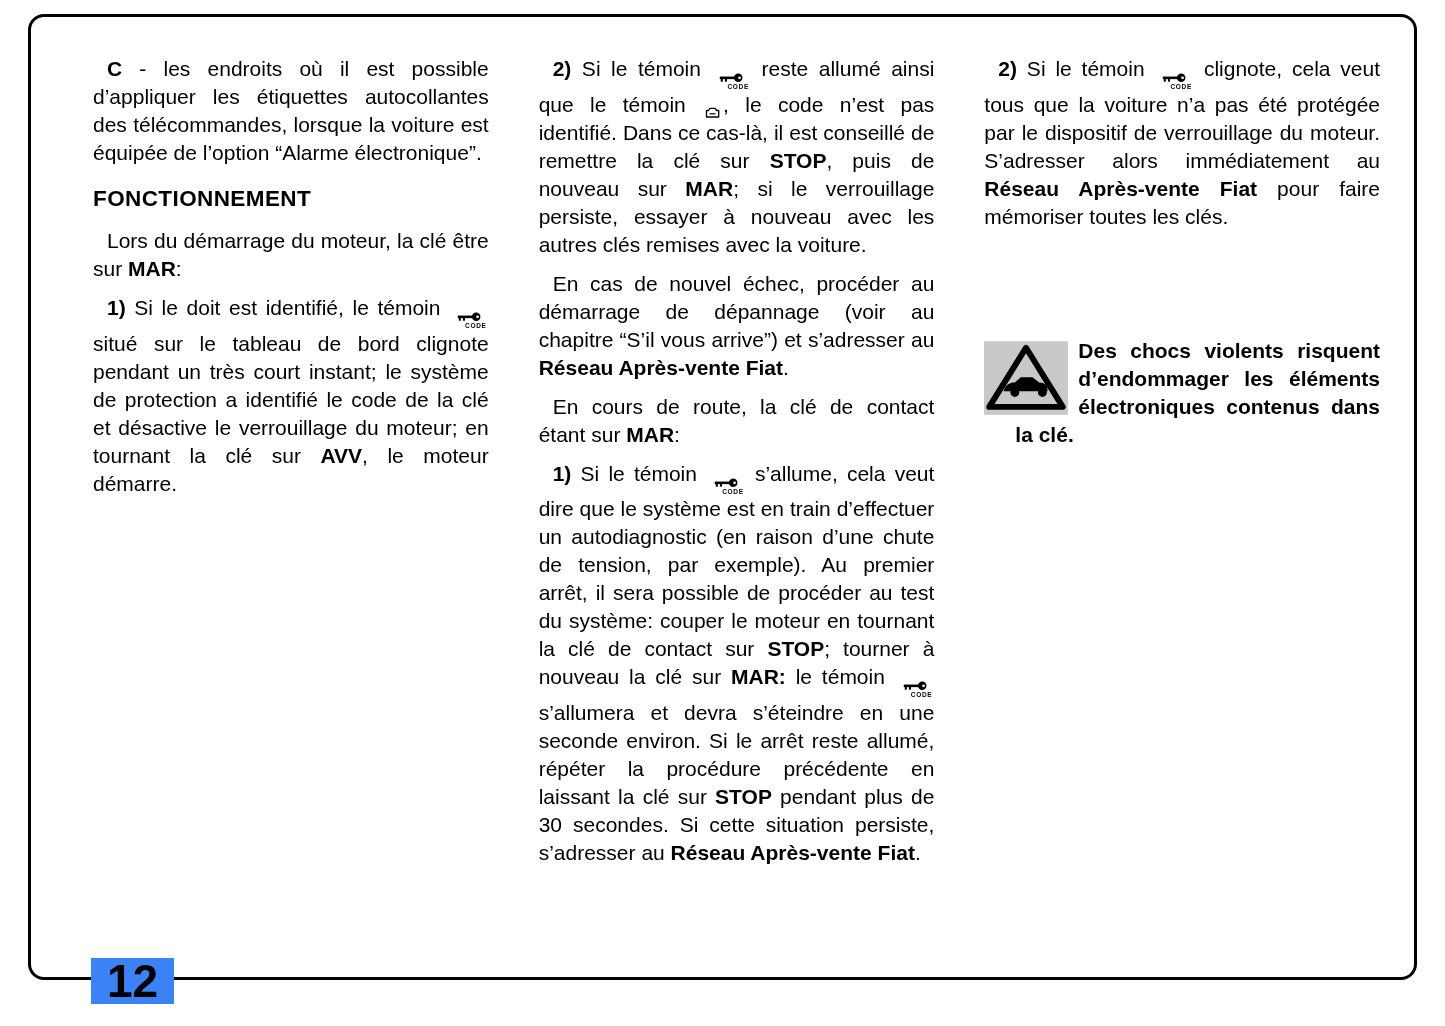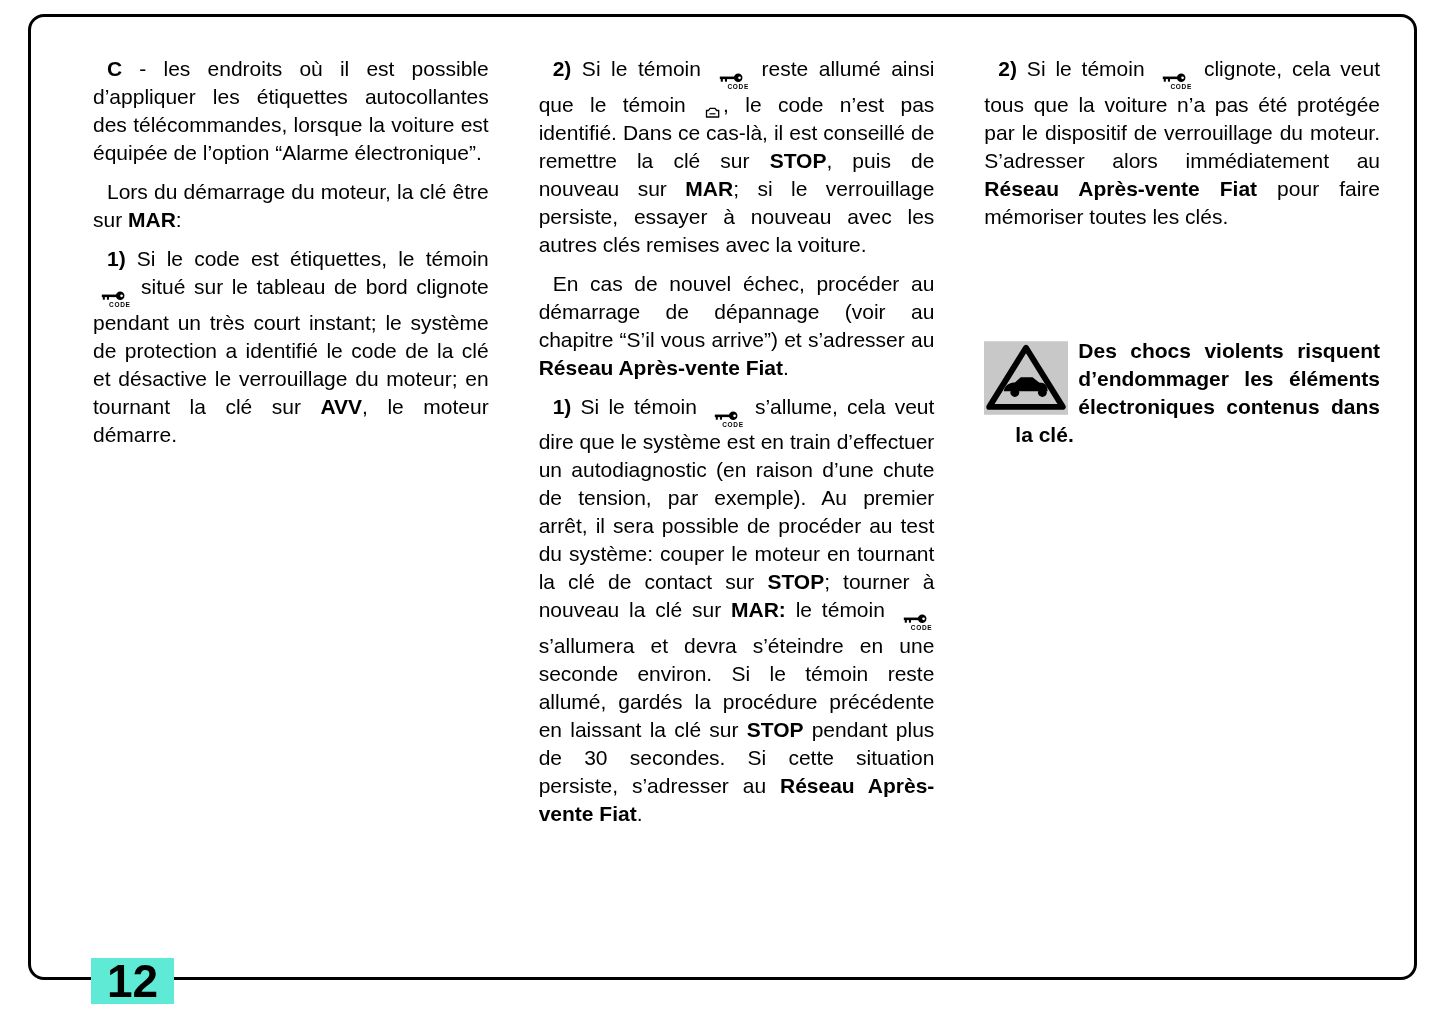--- a/index.html
+++ b/index.html
@@ -66,37 +66,38 @@
   .icon-caption{
     font-size:6.5px;
     font-weight:bold;
     letter-spacing:0.7px;
     margin-top:1px;
   }
   .pagenum{
     position:absolute;
     left:60px;
     bottom:-27px;
-    background:#5eead4;
+    background:#3b82f6;
     padding:0 16px;
     font-size:46px;
     font-weight:bold;
     line-height:1;
   }
 </style>
 </head>
 <body>
 
 <div class="page">
   <div class="frame">
     <div class="content">
       <div class="col">
           <p class="para"><span class="b">C</span><span> - les endroits où il est possible d’appliquer les étiquettes autocollantes des télécommandes, lorsque la voiture est équipée de l’option “Alarme électronique”.</span></p>
+          <h2 class="heading"><span class="b">FONCTIONNEMENT</span></h2>
           <p class="para"><span>Lors du démarrage du moteur, la clé être sur </span><span class="b">MAR</span><span>:</span></p>
-          <p class="para"><span class="b">1)</span><span> Si le code est étiquettes, le témoin </span><span class="inline-icon">
+          <p class="para"><span class="b">1)</span><span> Si le doit est identifié, le témoin </span><span class="inline-icon">
               <svg class="key-svg" viewBox="0 0 30 12">
                 <circle cx="24" cy="5.8" r="5.3"></circle>
                 <circle cx="25.7" cy="5.8" r="1.7" fill="#fff"></circle>
                 <rect x="1" y="4.2" width="19" height="3.2"></rect>
                 <rect x="2.2" y="7" width="2.6" height="3.6"></rect>
                 <rect x="7.4" y="7" width="2.6" height="3.6"></rect>
               </svg>
               <span class="icon-caption">CODE</span>
             </span><span> situé sur le tableau de bord clignote pendant un très court instant; le système de protection a identifié le code de la clé et désactive le verrouillage du moteur; en tournant la clé sur </span><span class="b">AVV</span><span>, le moteur démarre.</span></p>
         </div>
@@ -110,39 +111,40 @@
                 <rect x="7.4" y="7" width="2.6" height="3.6"></rect>
               </svg>
               <span class="icon-caption">CODE</span>
             </span><span> reste allumé ainsi que le témoin </span><span class="inline-icon">
               <svg class="inj-svg" viewBox="0 0 17 13">
                 <path d="M2.5 4.5 h2 l1.5-2.2 h5 l1.7 2.2 h2 v6.5 h-12.2 z" fill="none" stroke="#000" stroke-width="1.3" stroke-linejoin="round"></path>
                 <path d="M5.5 7.8 h6" stroke="#000" stroke-width="1.2"></path>
               </svg>
             </span><span>, le code n’est pas identifié. Dans ce cas-là, il est conseillé de remettre la clé sur </span><span class="b">STOP</span><span>, puis de nouveau sur </span><span class="b">MAR</span><span>; si le verrouillage persiste, essayer à nouveau avec les autres clés remises avec la voiture.</span></p>
           <p class="para"><span>En cas de nouvel échec, procéder au démarrage de dépannage (voir au chapitre “S’il vous arrive”) et s’adresser au </span><span class="b">Réseau Après-vente Fiat</span><span>.</span></p>
+          <p class="para"><span>En cours de route, la clé de contact étant sur </span><span class="b">MAR</span><span>:</span></p>
           <p class="para"><span class="b">1)</span><span> Si le témoin </span><span class="inline-icon">
               <svg class="key-svg" viewBox="0 0 30 12">
                 <circle cx="24" cy="5.8" r="5.3"></circle>
                 <circle cx="25.7" cy="5.8" r="1.7" fill="#fff"></circle>
                 <rect x="1" y="4.2" width="19" height="3.2"></rect>
                 <rect x="2.2" y="7" width="2.6" height="3.6"></rect>
                 <rect x="7.4" y="7" width="2.6" height="3.6"></rect>
               </svg>
               <span class="icon-caption">CODE</span>
             </span><span> s’allume, cela veut dire que le système est en train d’effectuer un autodiagnostic (en raison d’une chute de tension, par exemple). Au premier arrêt, il sera possible de procéder au test du système: couper le moteur en tournant la clé de contact sur </span><span class="b">STOP</span><span>; tourner à nouveau la clé sur </span><span class="b">MAR:</span><span> le témoin </span><span class="inline-icon">
               <svg class="key-svg" viewBox="0 0 30 12">
                 <circle cx="24" cy="5.8" r="5.3"></circle>
                 <circle cx="25.7" cy="5.8" r="1.7" fill="#fff"></circle>
                 <rect x="1" y="4.2" width="19" height="3.2"></rect>
                 <rect x="2.2" y="7" width="2.6" height="3.6"></rect>
                 <rect x="7.4" y="7" width="2.6" height="3.6"></rect>
               </svg>
               <span class="icon-caption">CODE</span>
-            </span><span> s’allumera et devra s’éteindre en une seconde environ. Si le témoin reste allumé, gardés la procédure précédente en laissant la clé sur </span><span class="b">STOP</span><span> pendant plus de 30 secondes. Si cette situation persiste, s’adresser au </span><span class="b">Réseau Après-vente Fiat</span><span>.</span></p>
+            </span><span> s’allumera et devra s’éteindre en une seconde environ. Si le arrêt reste allumé, répéter la procédure précédente en laissant la clé sur </span><span class="b">STOP</span><span> pendant plus de 30 secondes. Si cette situation persiste, s’adresser au </span><span class="b">Réseau Après-vente Fiat</span><span>.</span></p>
         </div>
       <div class="col">
           <p class="para"><span class="b">2)</span><span> Si le témoin </span><span class="inline-icon">
               <svg class="key-svg" viewBox="0 0 30 12">
                 <circle cx="24" cy="5.8" r="5.3"></circle>
                 <circle cx="25.7" cy="5.8" r="1.7" fill="#fff"></circle>
                 <rect x="1" y="4.2" width="19" height="3.2"></rect>
                 <rect x="2.2" y="7" width="2.6" height="3.6"></rect>
                 <rect x="7.4" y="7" width="2.6" height="3.6"></rect>
               </svg>

